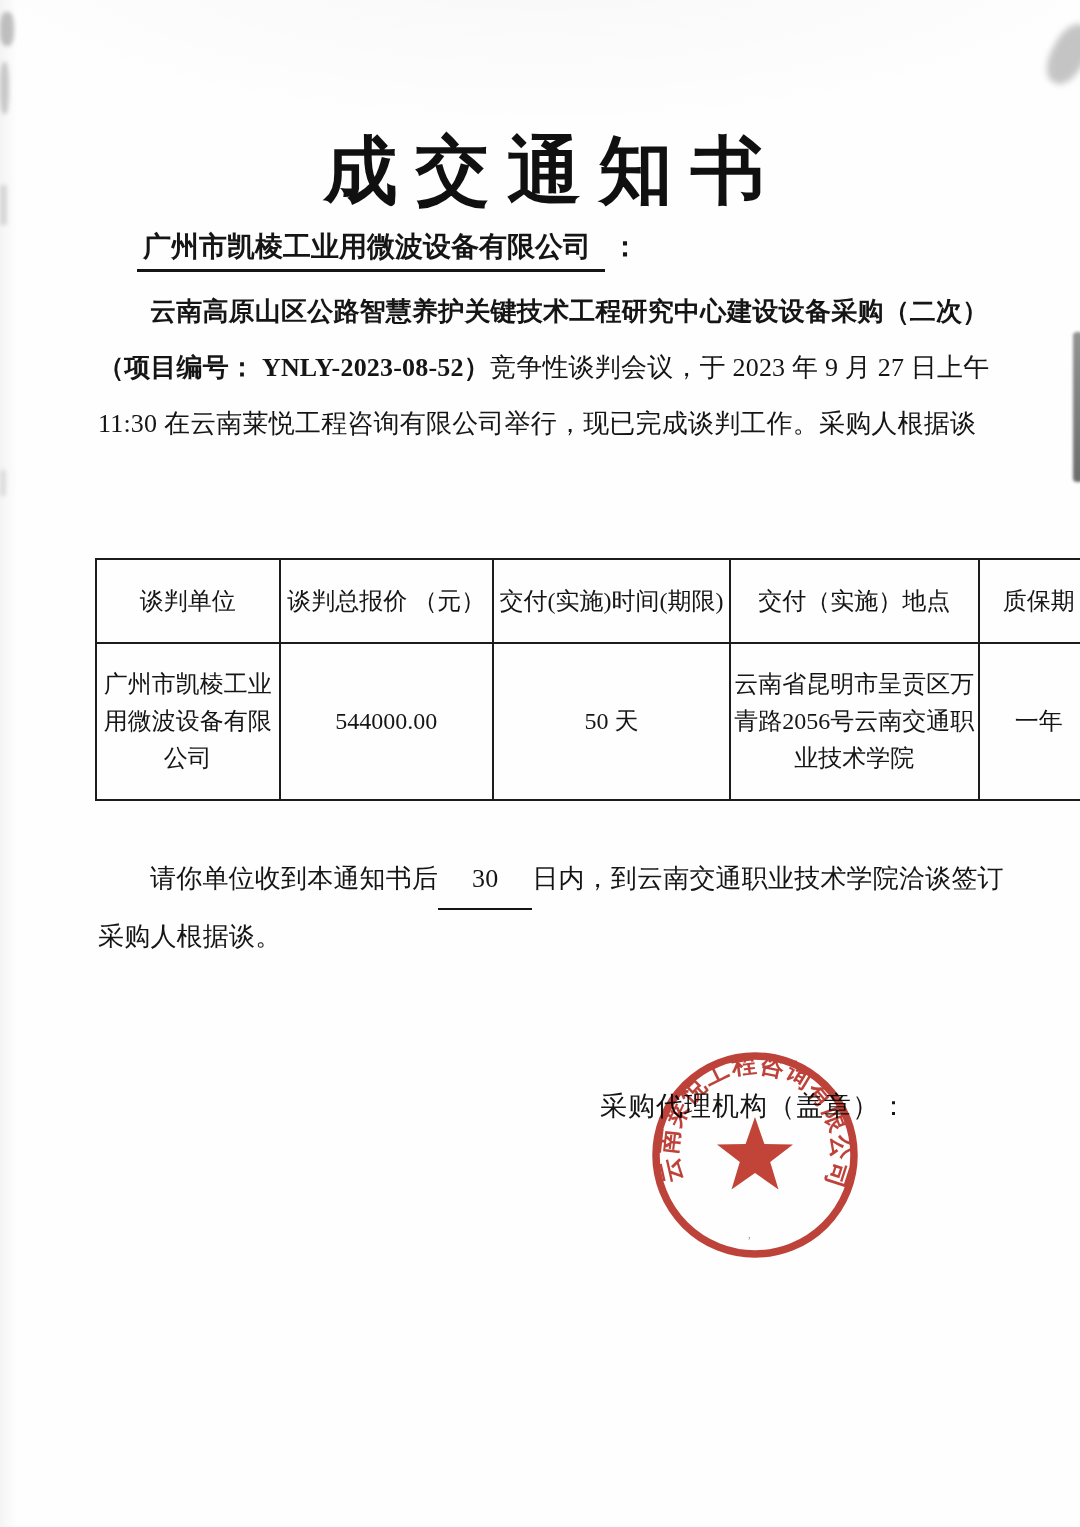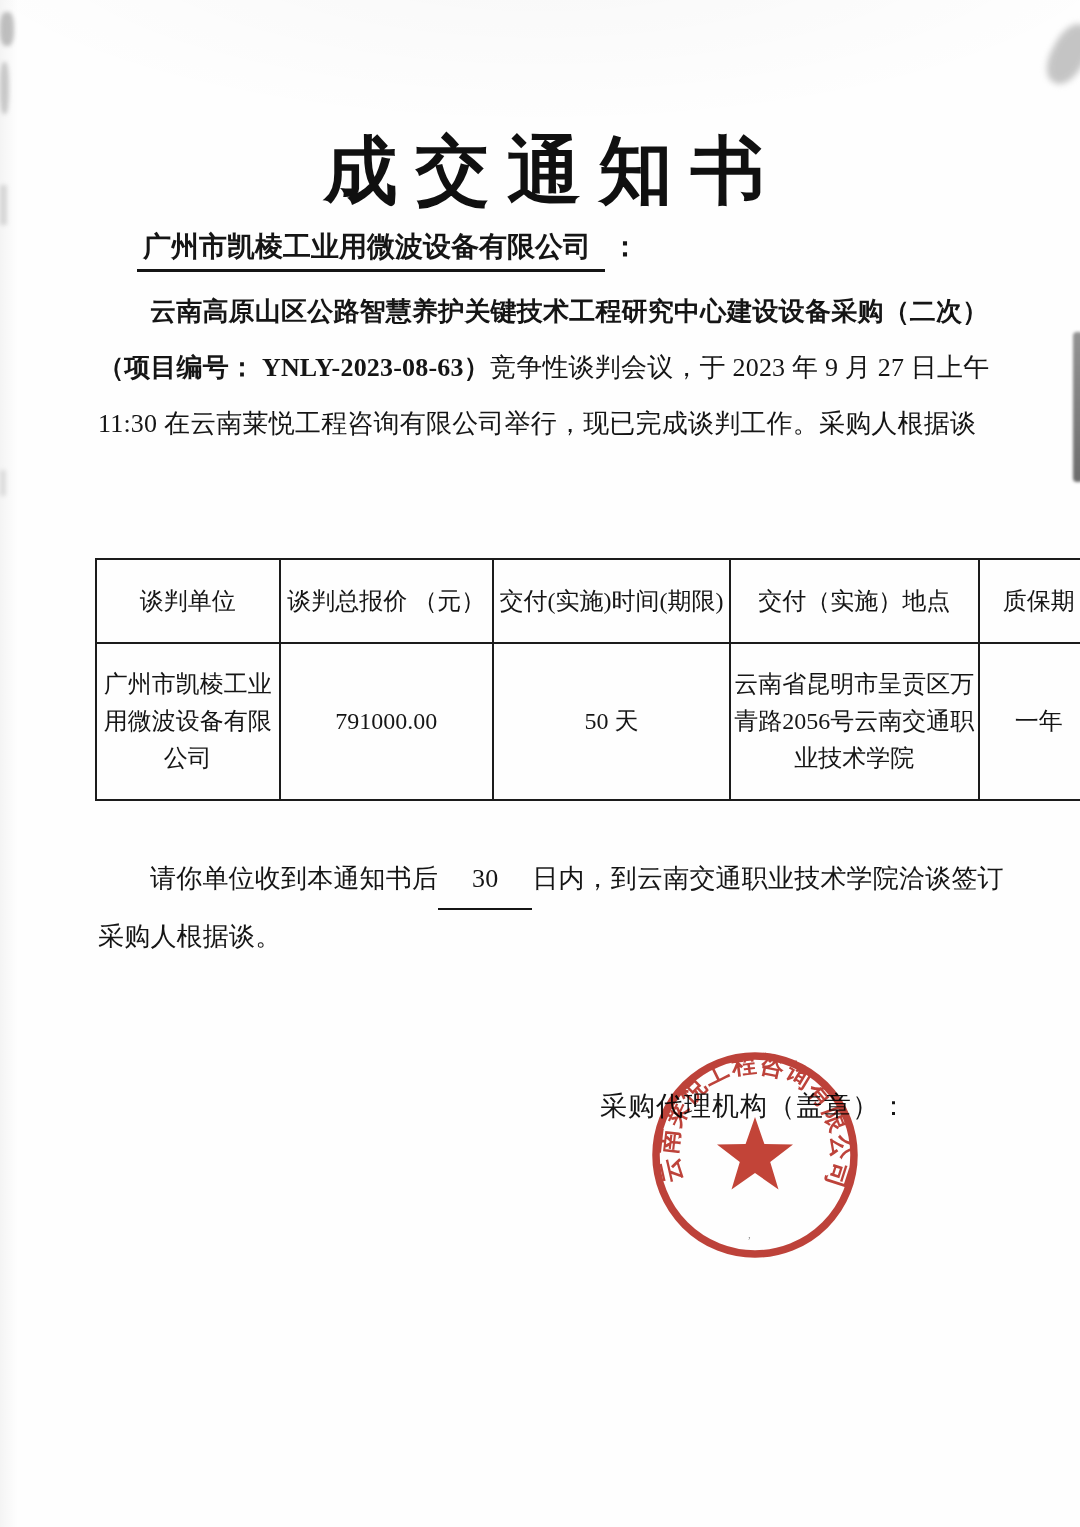--- a/index.html
+++ b/index.html
@@ -102,21 +102,21 @@
   <div class="artifact artifact-bl1"></div>
 
   <h1 class="title">成交通知书</h1>
 
   <div class="recipient-line">
     <span class="recipient-underline">广州市凯棱工业用微波设备有限公司</span><span class="recipient-colon">：</span>
   </div>
 
   <div class="para">
     <div class="pline indent-1"><b>云南高原山区公路智慧养护关键技术工程研究中心建设设备采购（二次）</b></div>
-    <div class="pline"><b>（项目编号： YNLY-2023-08-63）</b><span>竞争性谈判会议，于 2023 年 9 月 27 日上午</span></div>
+    <div class="pline"><b>（项目编号： YNLY-2023-08-52）</b><span>竞争性谈判会议，于 2023 年 9 月 27 日上午</span></div>
     <div class="pline">11:30 在云南莱悦工程咨询有限公司举行，现已完成谈判工作。采购人根据谈</div>
   </div>
 
   <table class="award">
     <colgroup>
       <col class="col-1">
         <col class="col-2">
         <col class="col-3">
         <col class="col-4">
         <col class="col-5">
@@ -126,21 +126,21 @@
         <th>谈判单位</th>
         <th>谈判总报价 （元）</th>
         <th>交付(实施)时间(期限)</th>
         <th>交付（实施）地点</th>
         <th>质保期</th>
       </tr>
     </thead>
     <tbody>
       <tr>
         <td>广州市凯棱工业用微波设备有限公司</td>
-        <td>791000.00</td>
+        <td>544000.00</td>
         <td>50 天</td>
         <td>云南省昆明市呈贡区万青路2056号云南交通职业技术学院</td>
         <td>一年</td>
       </tr>
     </tbody>
   </table>
 
   <div class="notice">
     <div class="pline indent-1"><span>请你单位收到本通知书后</span><span class="blank">30</span><span>日内，到云南交通职业技术学院洽谈签订</span></div>
     <div class="pline">采购人根据谈。</div>

